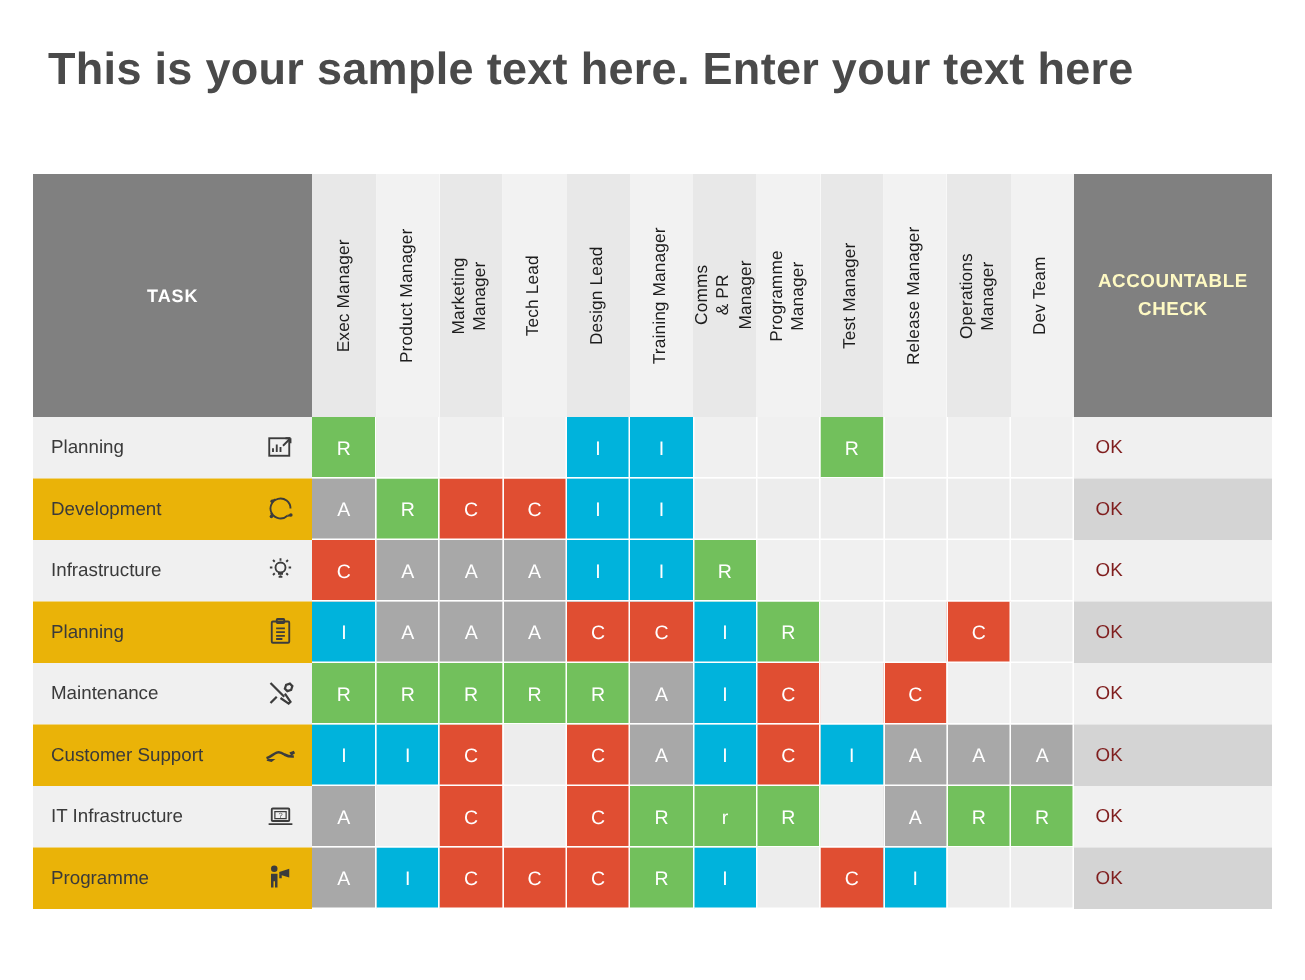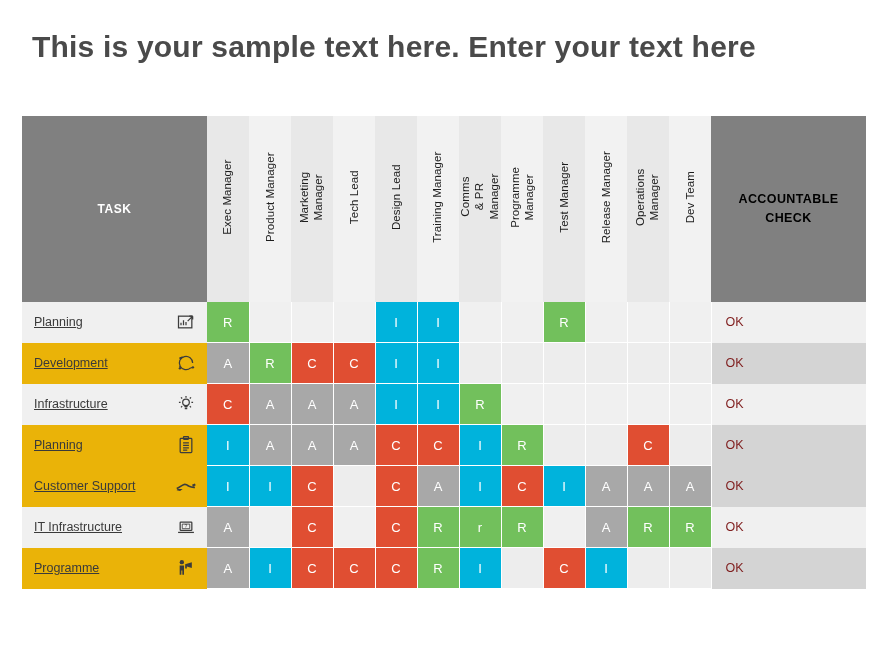--- a/index.html
+++ b/index.html
@@ -49,29 +49,29 @@
     letter-spacing: 0.6px;
     height: 162px;
     vertical-align: middle;
     text-align: center;
     border: none;
     padding: 0;
   }
   th.acc-head {
     width: 131px;
     background: #808080;
-    color: #000000;
+    color: #fef9c3;
     font-size: 12.5px;
     font-weight: bold;
     letter-spacing: 0.4px;
     height: 162px;
     vertical-align: middle;
     text-align: center;
     border: none;
-    padding: 12px;
+    padding: 0;
     line-height: 1.5;
   }
   th.role-head {
     width: 42px;
     height: 162px;
     padding: 0;
     border: none;
     vertical-align: bottom;
     position: relative;
   }
@@ -105,21 +105,20 @@
   }
 
   
   td.task-cell {
     height: 40px;
     padding: 0 10px 0 12px;
     border: none;
     font-size: 12.5px;
     color: #3a3a3a;
     vertical-align: middle;
-    text-decoration: underline;
   }
   tr.rw-light td.task-cell { background: #f0f0f0; }
   tr.rw-dark  td.task-cell { background: #eab308; }
 
   .task-inner {
     display: flex;
     align-items: center;
     justify-content: space-between;
     width: 100%;
   }
@@ -346,20 +345,46 @@
           <td class="cell v-C">C</td>
           <td class="cell v-C">C</td>
           <td class="cell v-I">I</td>
           <td class="cell v-R">R</td>
           <td class="cell v-empty"></td>
           <td class="cell v-empty"></td>
           <td class="cell v-C">C</td>
           <td class="cell v-empty"></td>
           <td class="acc-cell">OK</td>
         </tr>
+        <tr class="rw-light">
+          <td class="task-cell">
+            <div class="task-inner">
+              <span class="task-label">Maintenance</span>
+              <span class="task-icon">
+                <svg width="20" height="20" viewBox="0 0 24 24" fill="none" stroke="currentColor" stroke-width="1.8">
+                  <path d="M4 4l11 11M9 15l-5 5M19.5 4.5l-3 1-1 3 2 2 3-1 1-3z"></path>
+                  <path d="M15.5 12.5L20 19l-1.5 1.5L12 16"></path>
+                </svg>
+              </span>
+            </div>
+          </td>
+          <td class="cell v-R">R</td>
+          <td class="cell v-R">R</td>
+          <td class="cell v-R">R</td>
+          <td class="cell v-R">R</td>
+          <td class="cell v-R">R</td>
+          <td class="cell v-A">A</td>
+          <td class="cell v-I">I</td>
+          <td class="cell v-C">C</td>
+          <td class="cell v-empty"></td>
+          <td class="cell v-C">C</td>
+          <td class="cell v-empty"></td>
+          <td class="cell v-empty"></td>
+          <td class="acc-cell">OK</td>
+        </tr>
         <tr class="rw-dark">
           <td class="task-cell">
             <div class="task-inner">
               <span class="task-label">Customer Support</span>
               <span class="task-icon">
                 <svg width="22" height="20" viewBox="0 0 26 20" fill="none" stroke="currentColor" stroke-width="1.5">
                   <path d="M2 13c3-1 5.5-3.5 8-4.5 2-0.8 4 0 6 1.5M16 10c2.5 1.3 5 1.8 7.5 1.6" stroke-width="2"></path>
                   <path d="M3 13.5l-1 1.5 4 1 3-2.5" fill="currentColor" stroke="none"></path>
                   <path d="M20 8.5l3.5-1.5 1 2-3 2z" fill="currentColor" stroke="none"></path>
                 </svg>

